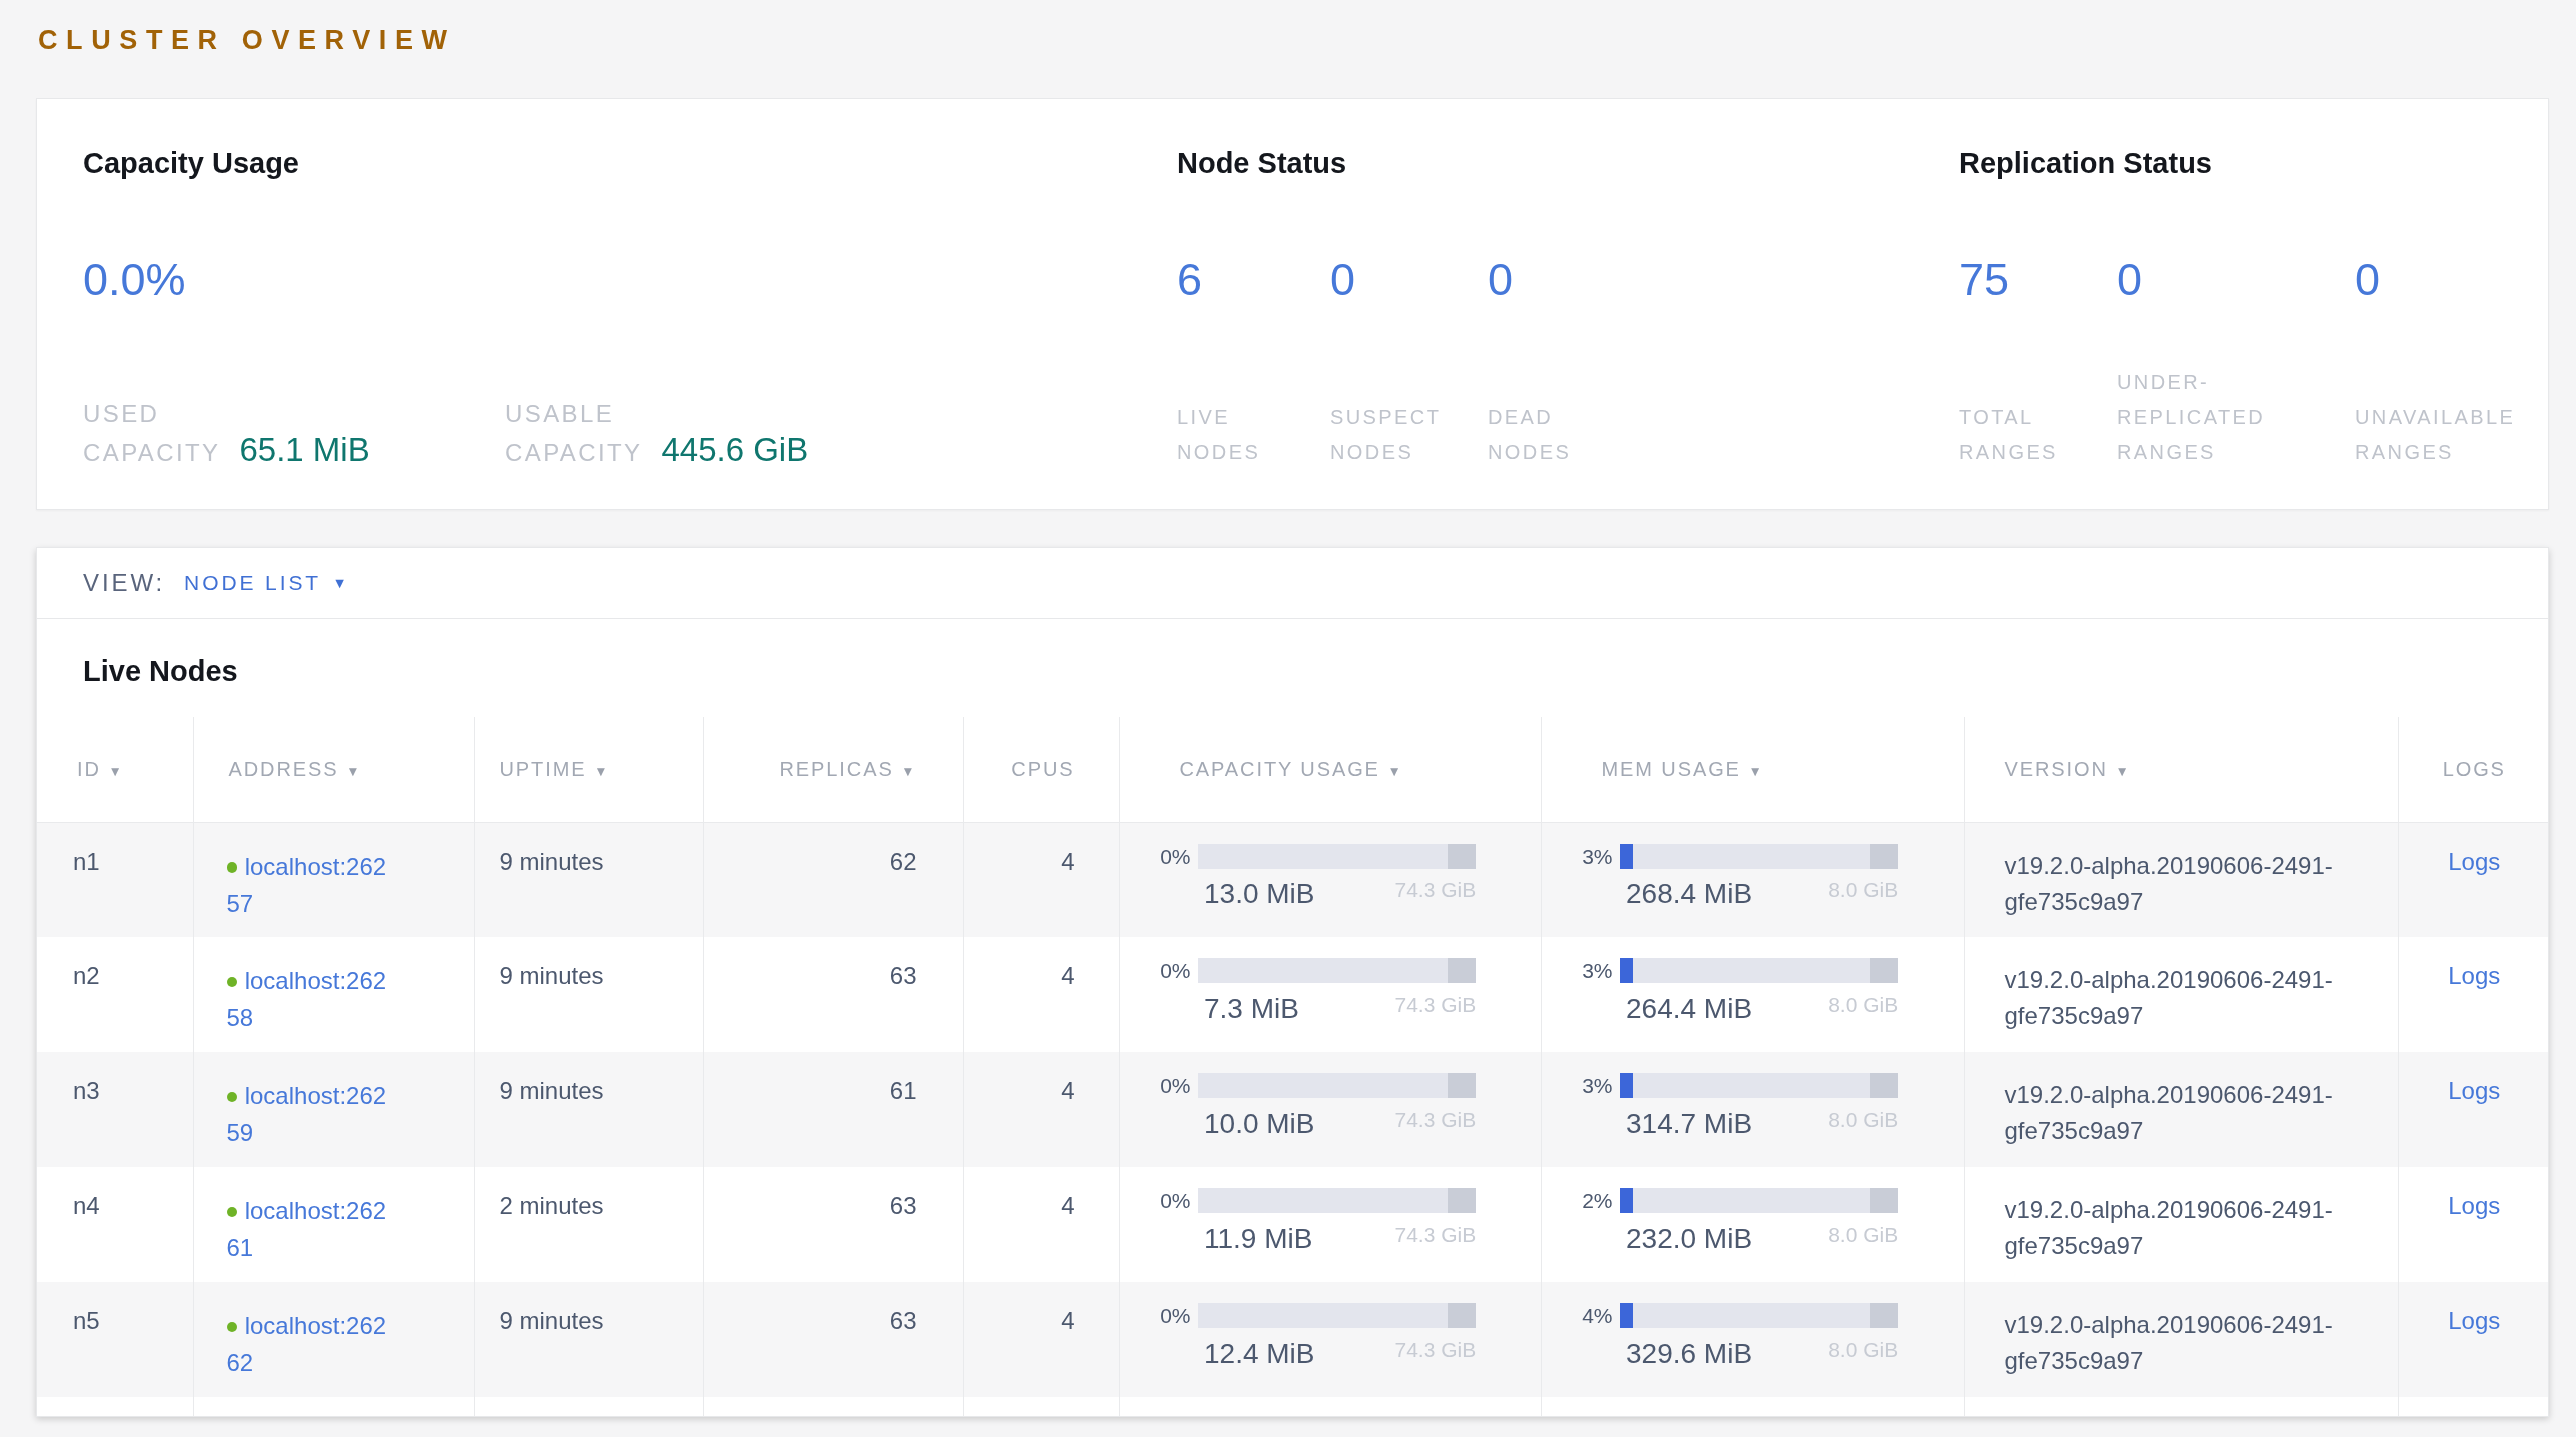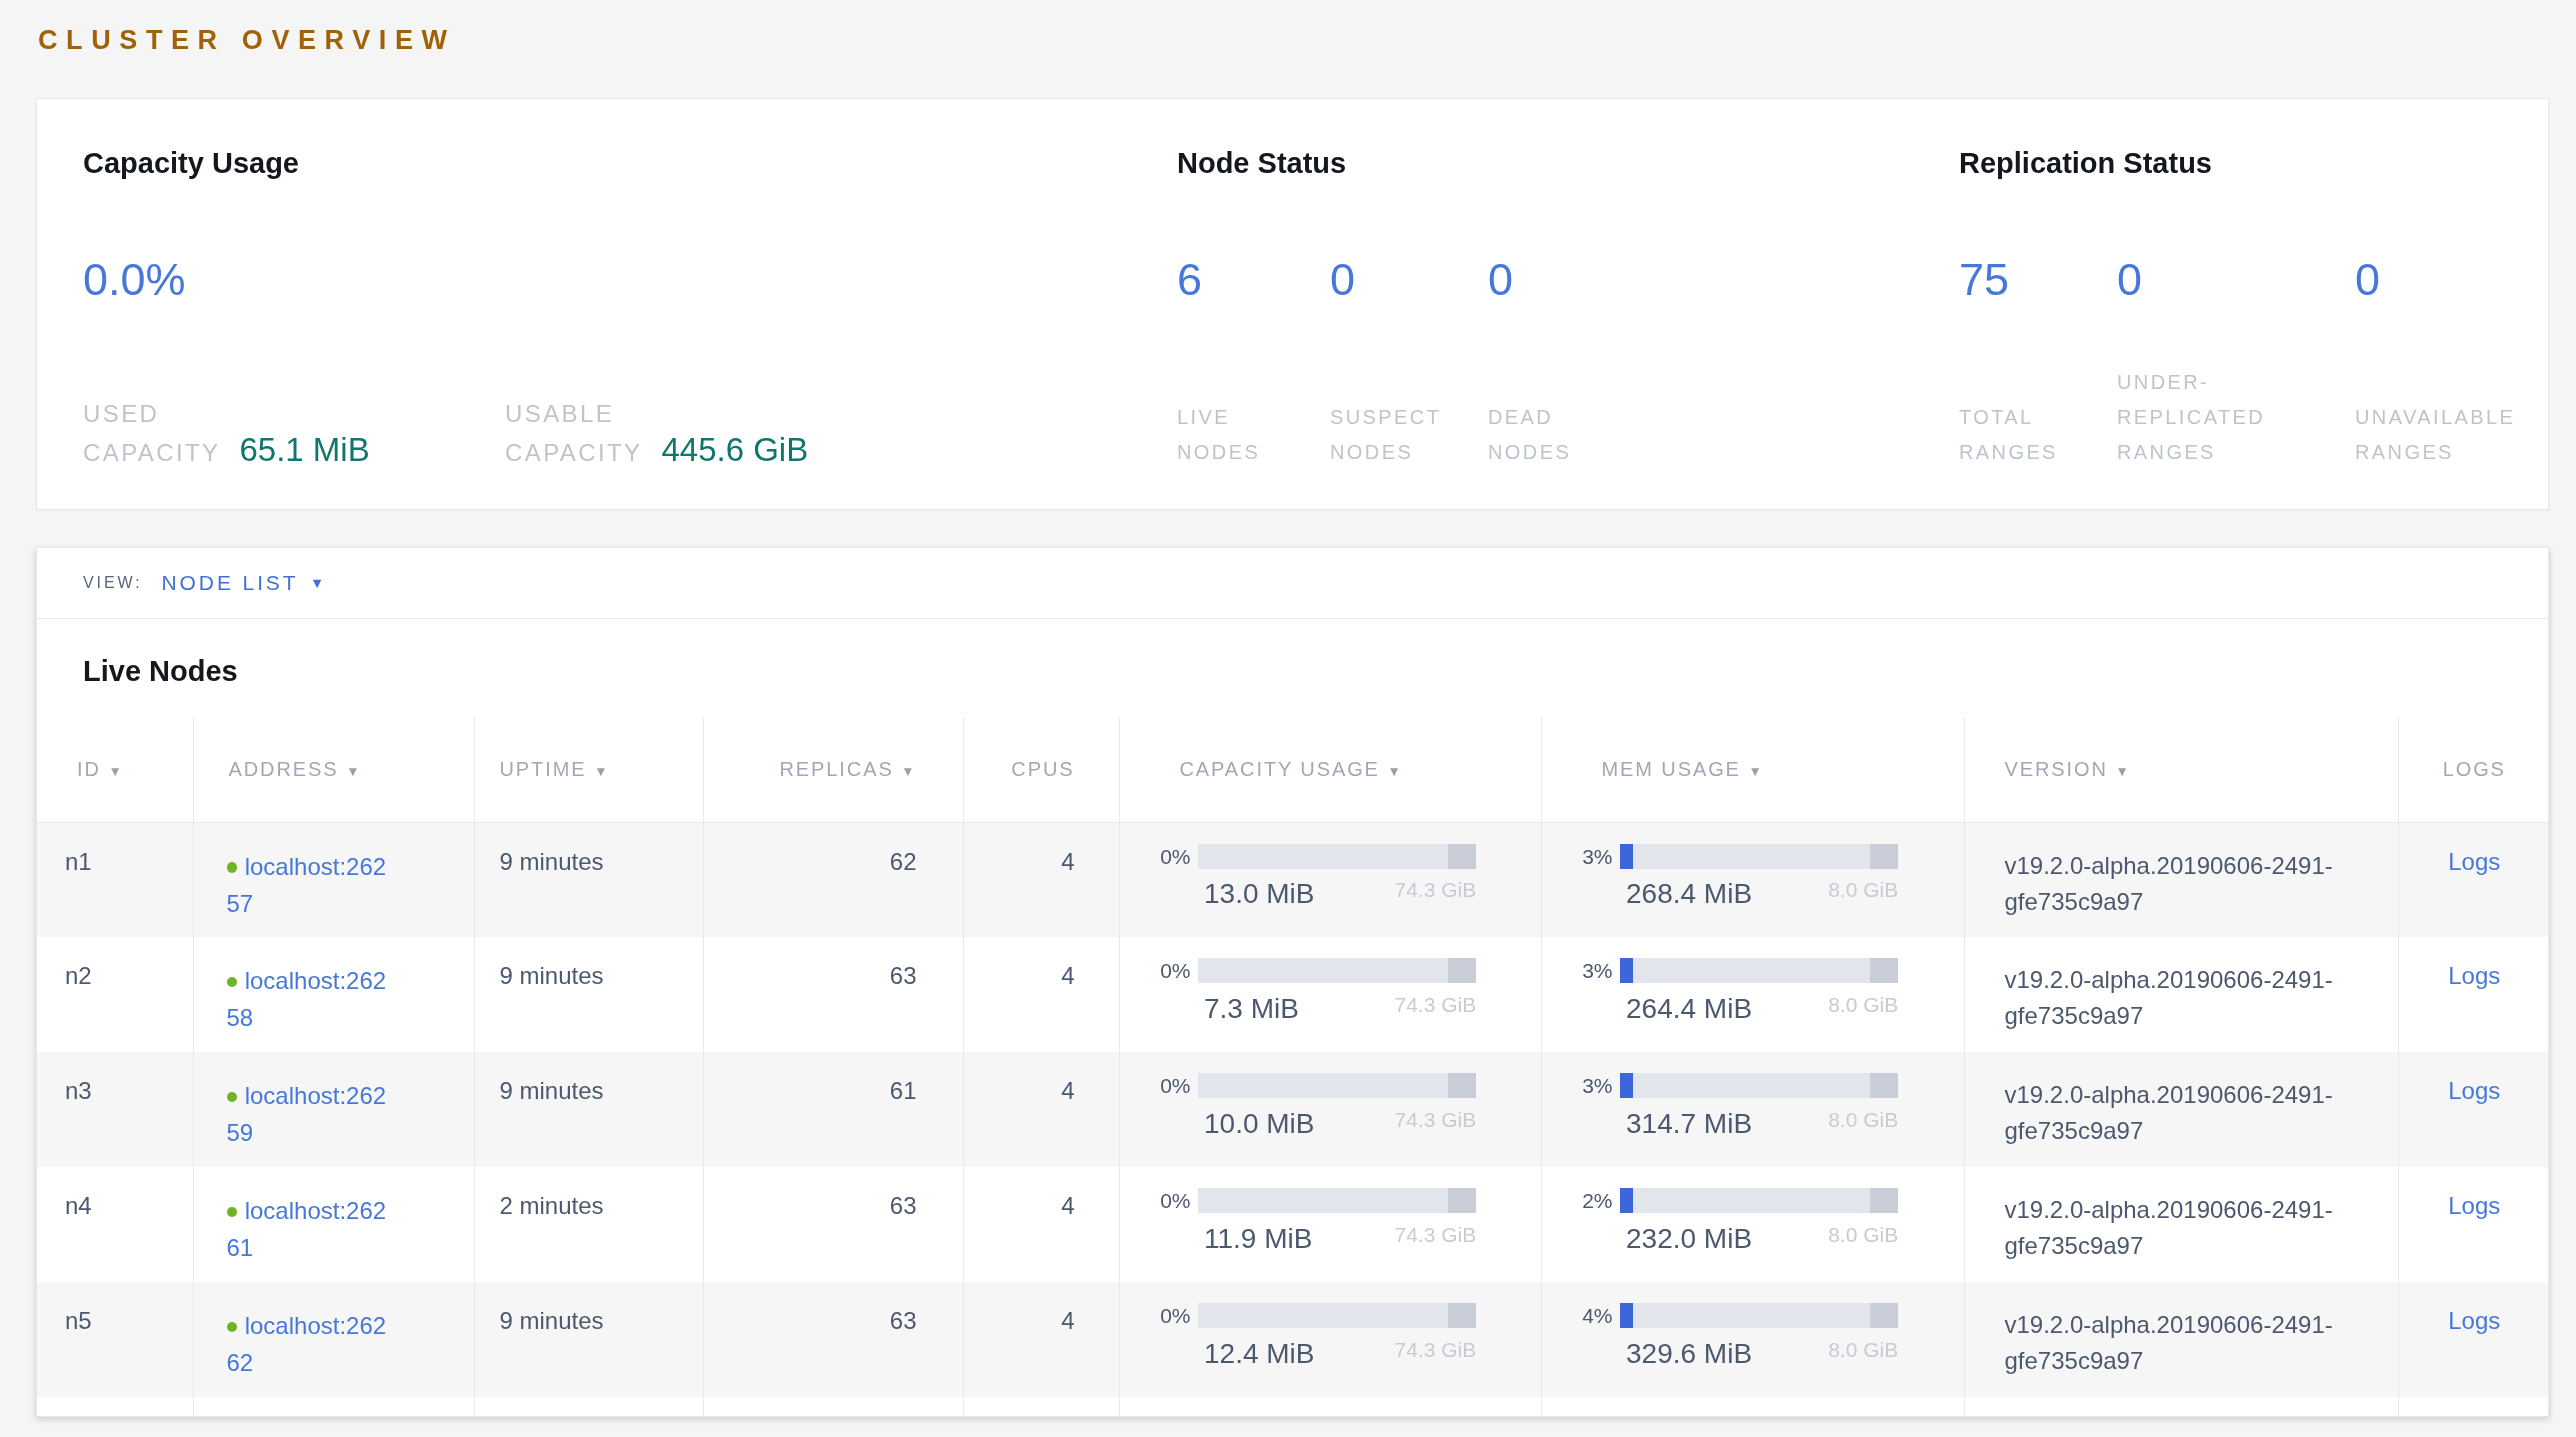--- a/index.html
+++ b/index.html
@@ -41,21 +41,21 @@
   .label-lines span { display:block; font-size:20px; letter-spacing:2.4px;
     color:#bfc3cb; line-height:35px; }
   .cols-nodes { grid-template-columns:153px 158px 1fr; }
   .cols-repl  { grid-template-columns:158px 238px 1fr; }
 
   
   .table-card { margin-top:37px; height:870px; overflow:hidden; position:relative;
     box-shadow:0 2.9px 6.7px rgba(0,0,0,0.18); }
   .view-bar { height:71px; display:flex; align-items:center; padding-left:46px;
     border-bottom:1px solid #e7e8ea; }
-  .view-label { font-size:16px; letter-spacing:2.9px; color:#59647c; }
+  .view-label { font-size:24px; letter-spacing:2.9px; color:#59647c; }
   .view-select { margin-left:19px; display:flex; align-items:center; cursor:pointer; }
   .view-value { font-size:21px; letter-spacing:2.9px; color:#4070d4; }
   .view-caret { font-size:14.4px; color:#4070d4; margin-left:11.5px; }
 
   .table-title { font-size:29px; font-weight:700; color:#14171d; padding:36px 0 0 46px; height:98px; }
 
   table { border-collapse:collapse; table-layout:fixed; width:2513px; }
   col.c1{width:156px} col.c2{width:281px} col.c3{width:229px} col.c4{width:260px}
   col.c5{width:156px} col.c6{width:422px} col.c7{width:423px} col.c8{width:434px} col.c9{width:152px}
   th, td { border-left:1px solid #e9eaec; }
@@ -70,21 +70,21 @@
   .th-replicas { text-align:right; padding-right:46px; }
   .th-cpus { text-align:right; padding-right:44px; }
   .th-cap, .th-mem { padding-left:60px; }
   .th-version { padding-left:40px; }
   .th-logs { text-align:center; }
 
   tbody tr { height:115px; }
   tbody tr:nth-child(odd) { background:#f6f6f7; }
   tbody tr.partial { height:23px; background:#fff; }
   td { vertical-align:top; padding-top:25px; font-size:24px; color:#4c586e; }
-  .td-id { padding-left:28px; }
+  .td-id { padding-left:36px; }
   .td-address { padding-left:33px; }
   .addr-wrap { width:168px; word-break:break-all; line-height:1.55; }
   .dot { display:inline-block; width:10.5px; height:10.5px; border-radius:50%;
     background:#6fb327; margin-right:7.7px; vertical-align:1.9px; }
   a.link { color:#4678d9; text-decoration:none; cursor:pointer; }
   .td-uptime { padding-left:25px; }
   .td-replicas { text-align:right; padding-right:46px; }
   .td-cpus { text-align:right; padding-right:44px; }
   .td-cap, .td-mem { padding-left:29px; padding-top:21px; }
   .td-version { padding-left:40px; }

